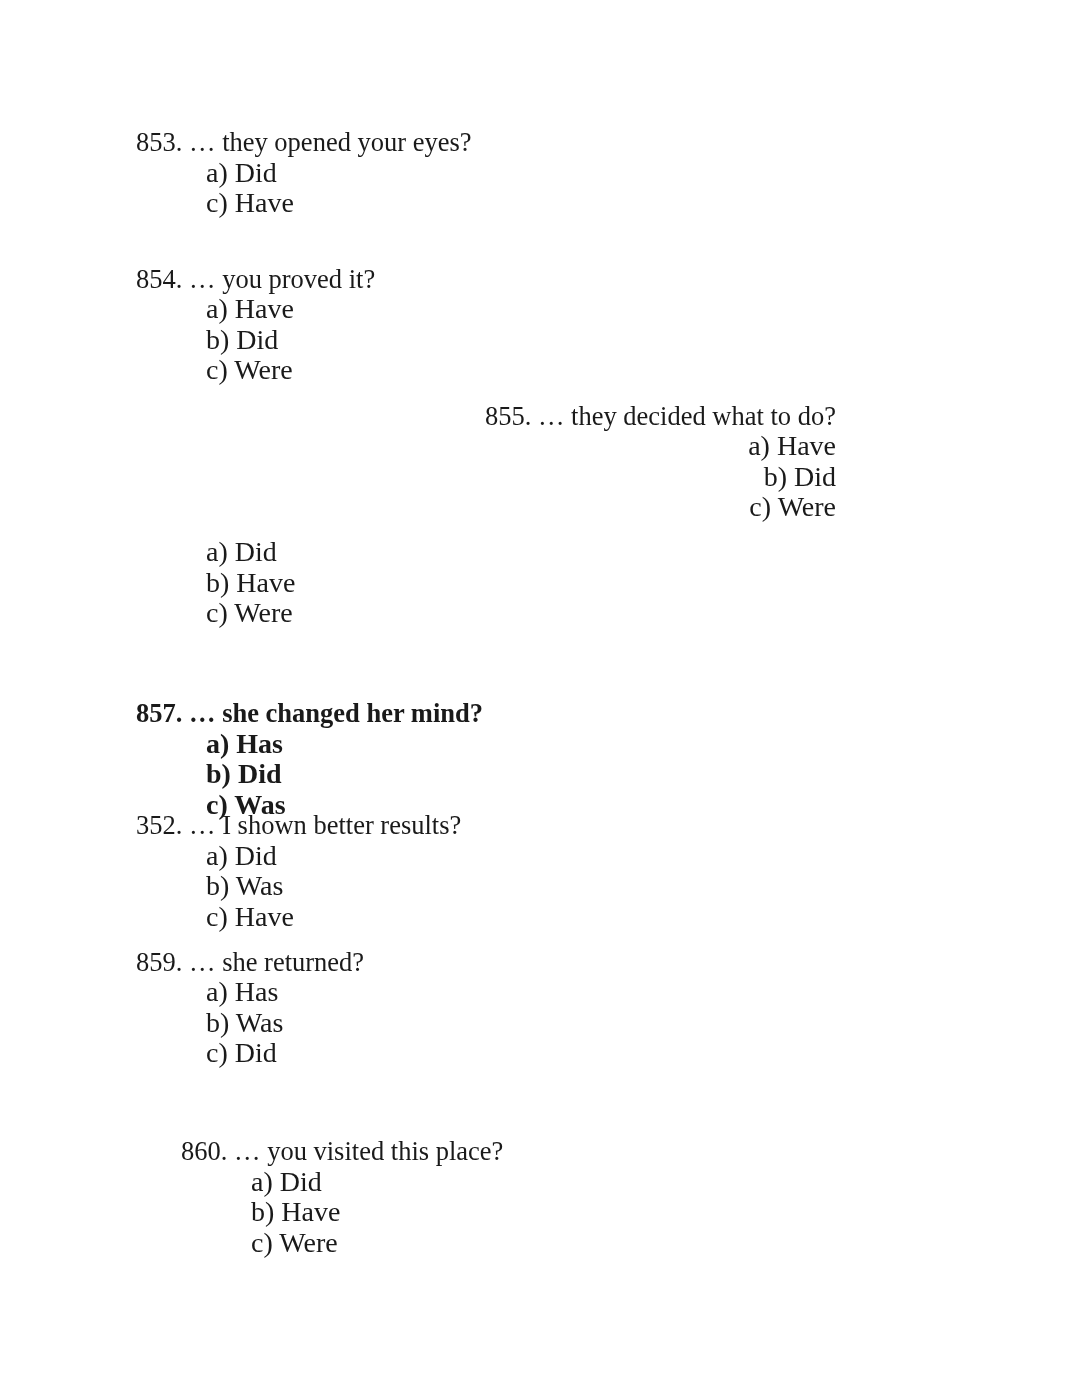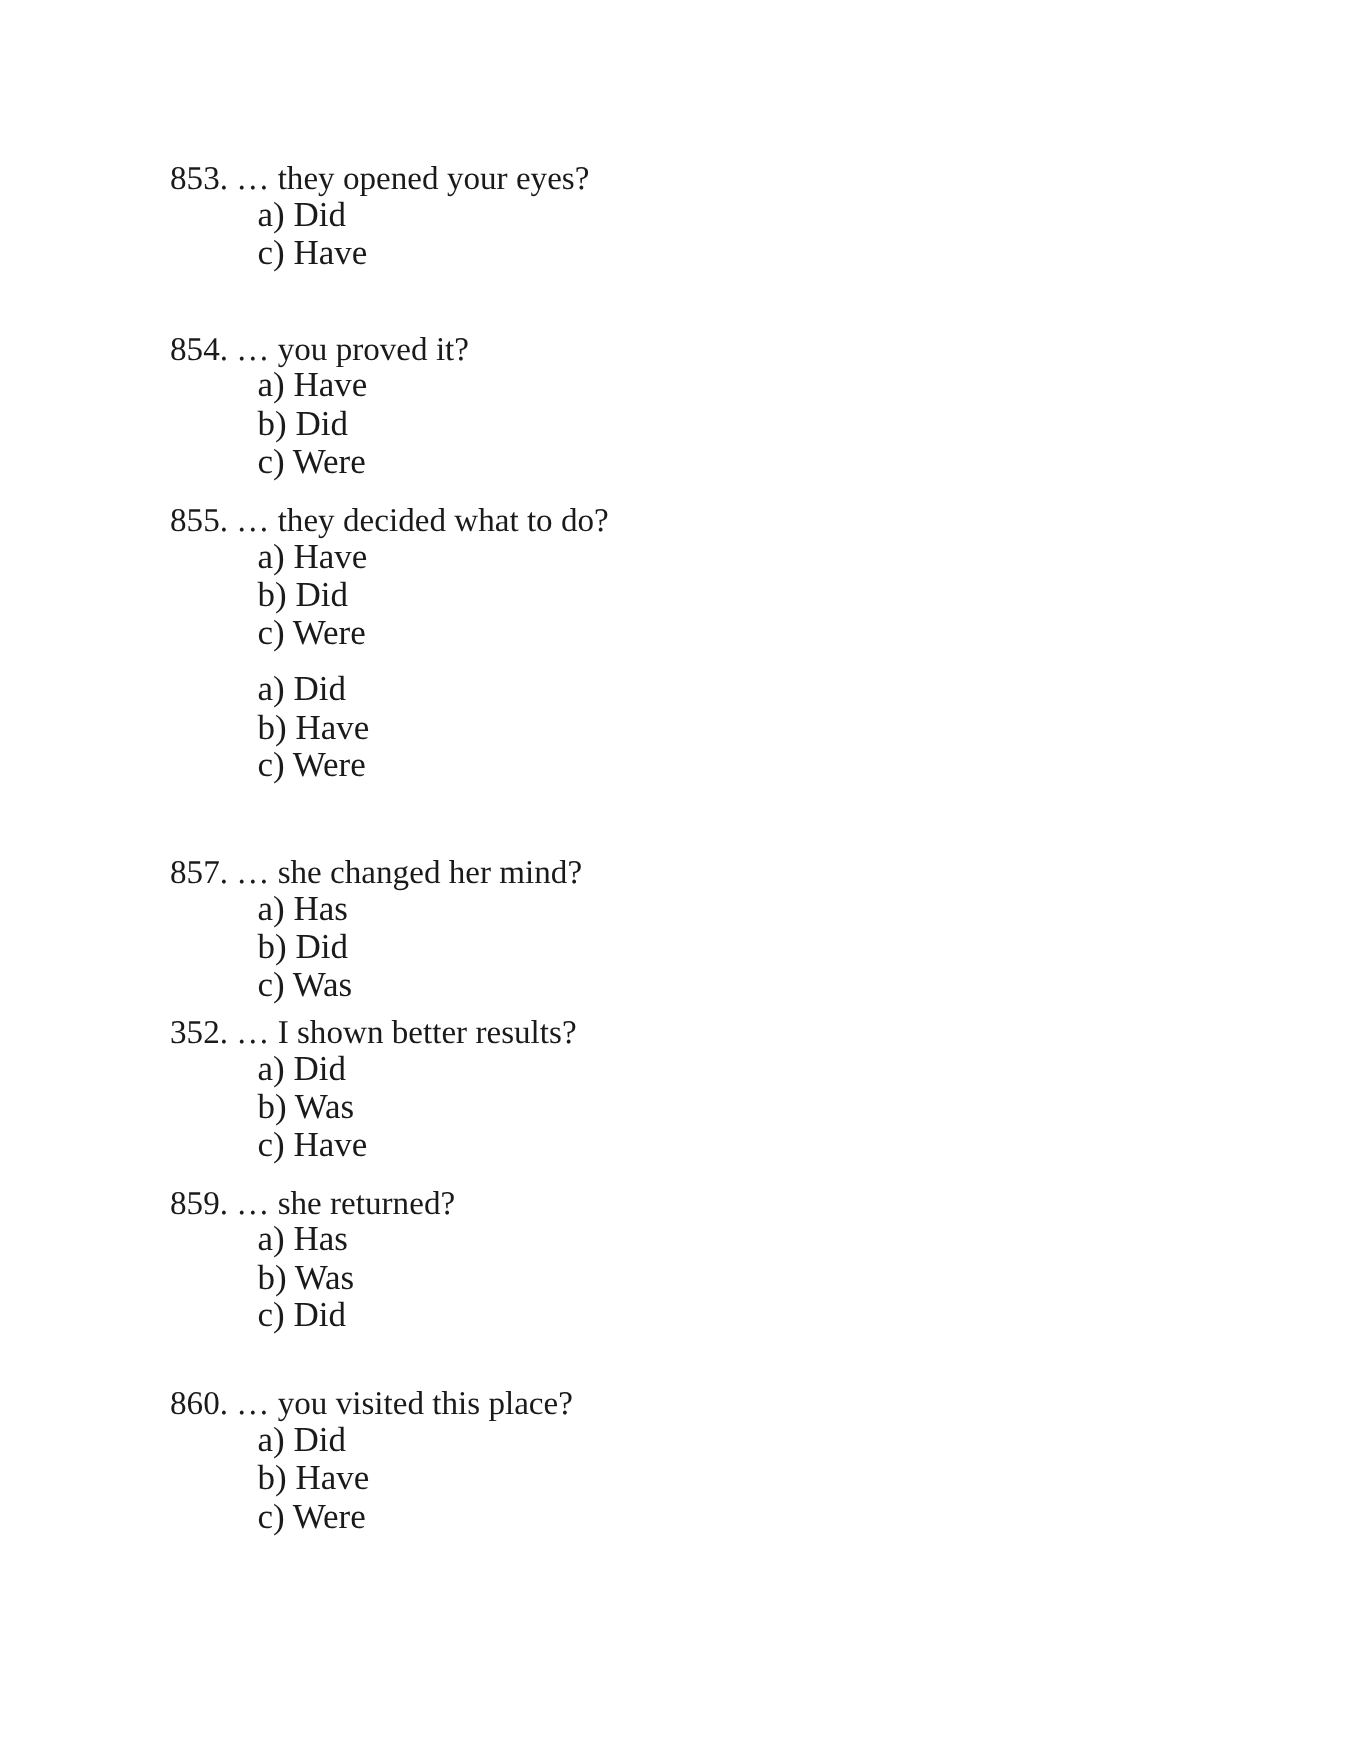--- a/index.html
+++ b/index.html
@@ -63,38 +63,38 @@
 
   <div class="question" style="top:263.5px;">
     <div class="q-line"><span class="q-num">854.</span> <span>… you proved it?</span></div>
     <ul class="options">
       <li class="option"><span>a)</span> <span>Have</span></li>
       <li class="option"><span>b)</span> <span>Did</span></li>
       <li class="option"><span>c)</span> <span>Were</span></li>
     </ul>
   </div>
 
-  <div class="question" style="top:400.5px;">
+  <div class="question" style="top:400.5px;text-align:right;">
     <div class="q-line"><span class="q-num">855.</span> <span>… they decided what to do?</span></div>
     <ul class="options">
       <li class="option"><span>a)</span> <span>Have</span></li>
       <li class="option"><span>b)</span> <span>Did</span></li>
       <li class="option"><span>c)</span> <span>Were</span></li>
     </ul>
   </div>
 
   <div class="question" style="top:537px;">
     <ul class="options">
       <li class="option"><span>a)</span> <span>Did</span></li>
       <li class="option"><span>b)</span> <span>Have</span></li>
       <li class="option"><span>c)</span> <span>Were</span></li>
     </ul>
   </div>
 
-  <div class="question" style="top:682px;">
+  <div class="question" style="top:698px;font-weight:bold;">
     <div class="q-line"><span class="q-num">857.</span> <span>… she changed her mind?</span></div>
     <ul class="options">
       <li class="option"><span>a)</span> <span>Has</span></li>
       <li class="option"><span>b)</span> <span>Did</span></li>
       <li class="option"><span>c)</span> <span>Was</span></li>
     </ul>
   </div>
 
   <div class="question" style="top:810px;">
     <div class="q-line"><span class="q-num">352.</span> <span>… I shown better results?</span></div>
@@ -107,21 +107,21 @@
 
   <div class="question" style="top:946.5px;">
     <div class="q-line"><span class="q-num">859.</span> <span>… she returned?</span></div>
     <ul class="options">
       <li class="option"><span>a)</span> <span>Has</span></li>
       <li class="option"><span>b)</span> <span>Was</span></li>
       <li class="option"><span>c)</span> <span>Did</span></li>
     </ul>
   </div>
 
-  <div class="question" style="top:1107px;">
+  <div class="question" style="top:1136px;margin-left:45px;">
     <div class="q-line"><span class="q-num">860.</span> <span>… you visited this place?</span></div>
     <ul class="options">
       <li class="option"><span>a)</span> <span>Did</span></li>
       <li class="option"><span>b)</span> <span>Have</span></li>
       <li class="option"><span>c)</span> <span>Were</span></li>
     </ul>
   </div>
 
 </div>
 

